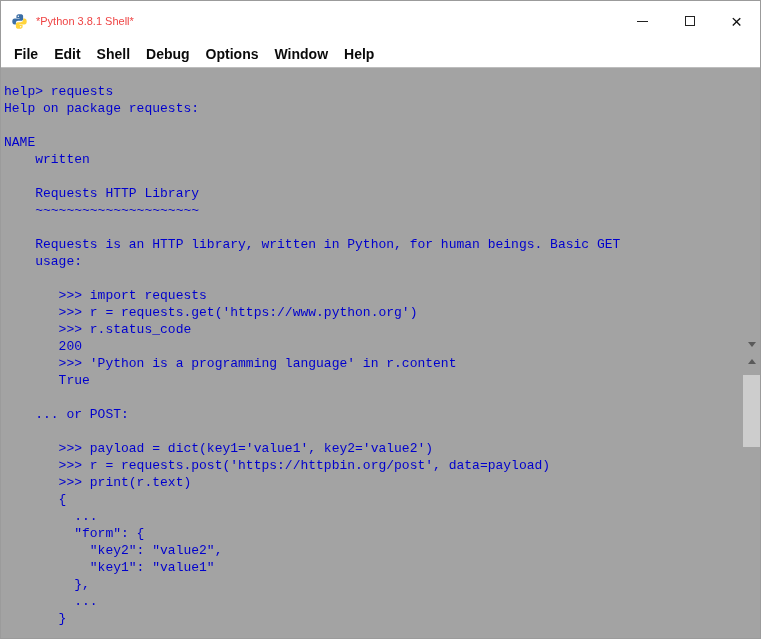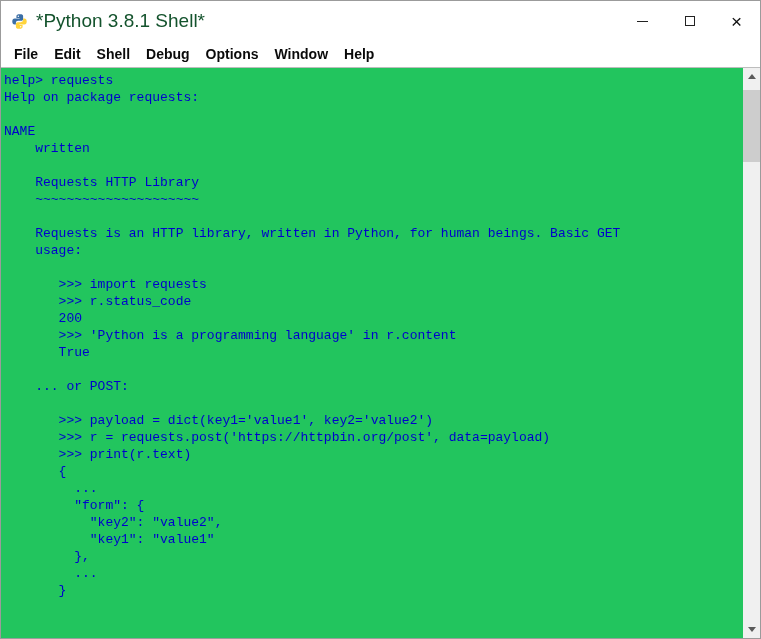--- a/index.html
+++ b/index.html
@@ -21,21 +21,21 @@
     display: flex; align-items: center;
     background: #ffffff;
     flex: 0 0 auto;
   }
   .app-icon {
     width: 18px; height: 18px;
     margin: 0 8px 0 9px;
     display: inline-flex; align-items: center; justify-content: center;
   }
   .title {
-    font-size: 19px; color: #14532d;
+    font-size: 11px; color: #ef4444;
     white-space: nowrap;
   }
   .controls {
     margin-left: auto;
     display: flex; height: 100%;
   }
   .ctrl {
     width: 47px; height: 100%;
     display: flex; align-items: center; justify-content: center;
     cursor: default;
@@ -57,21 +57,22 @@
     font-size: 14px; color: #0a0a0a;
     padding: 3px 8px;
     white-space: nowrap;
     font-weight: bold;
   }
   
   .content {
     flex: 1 1 auto;
     display: flex;
     overflow: hidden;
-    background: #22c55e;
+    background: #a3a3a3;
+    align-items: center;
   }
   .console {
     flex: 1 1 auto;
     padding: 4px 0 0 3px;
     overflow: hidden;
     font-family: "Liberation Mono", "DejaVu Sans Mono", monospace;
     font-size: 13px;
     line-height: 17px;
     color: var(--console-color, #0000cd);
   }
@@ -153,20 +154,21 @@
         <div class="line">NAME</div>
         <div class="line">    written</div>
         <div class="line"> </div>
         <div class="line">    Requests HTTP Library</div>
         <div class="line">    ~~~~~~~~~~~~~~~~~~~~~</div>
         <div class="line"> </div>
         <div class="line">    Requests is an HTTP library, written in Python, for human beings. Basic GET</div>
         <div class="line">    usage:</div>
         <div class="line"> </div>
         <div class="line">       &gt;&gt;&gt; import requests</div>
+        <div class="line">       &gt;&gt;&gt; r = requests.get('https://www.python.org')</div>
         <div class="line">       &gt;&gt;&gt; r.status_code</div>
         <div class="line">       200</div>
         <div class="line">       &gt;&gt;&gt; 'Python is a programming language' in r.content</div>
         <div class="line">       True</div>
         <div class="line"> </div>
         <div class="line">    ... or POST:</div>
         <div class="line"> </div>
         <div class="line">       &gt;&gt;&gt; payload = dict(key1='value1', key2='value2')</div>
         <div class="line">       &gt;&gt;&gt; r = requests.post('https://httpbin.org/post', data=payload)</div>
         <div class="line">       &gt;&gt;&gt; print(r.text)</div>

